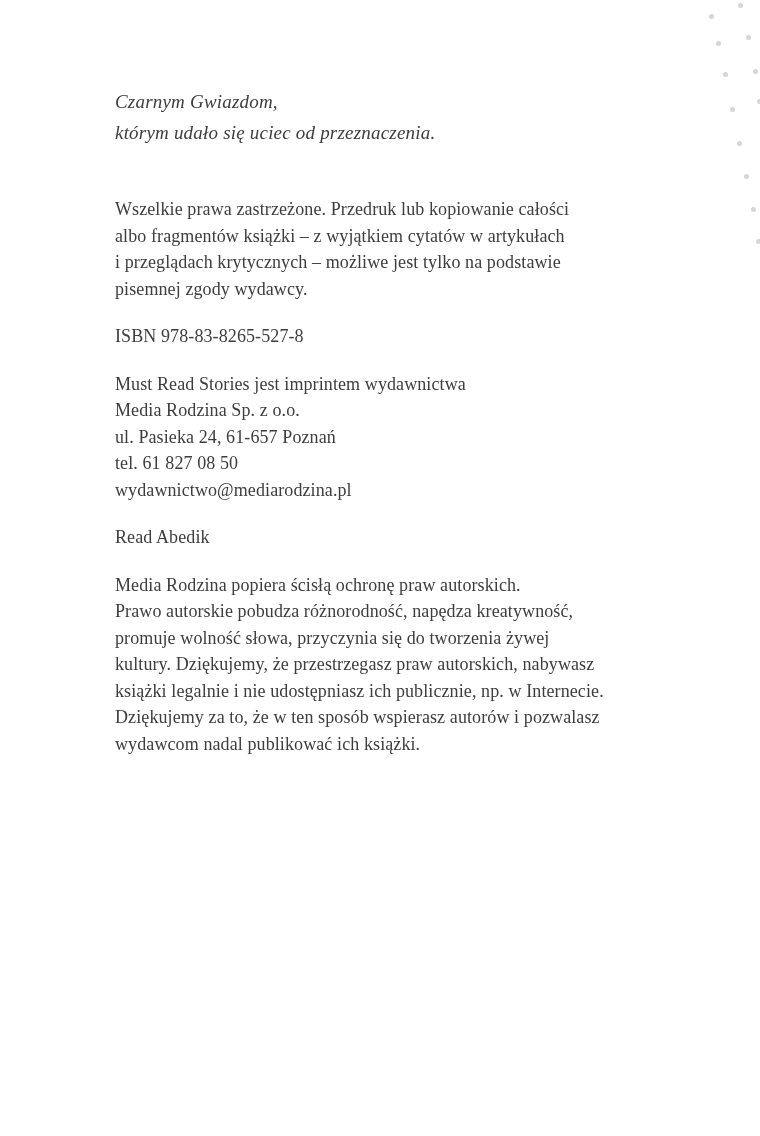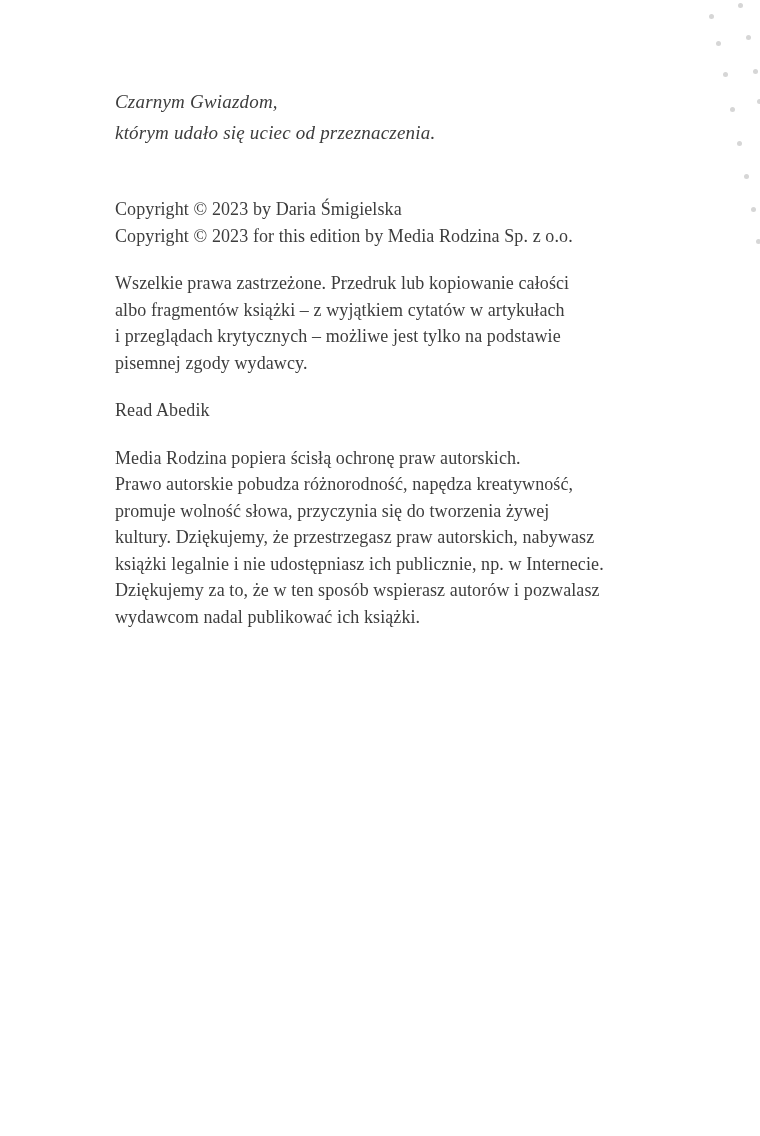--- a/index.html
+++ b/index.html
@@ -67,31 +67,35 @@
       <span class="dot" style="left: 757px; top: 99px; background: rgb(207, 207, 207);"></span>
       <span class="dot" style="left: 737px; top: 141px; background: rgb(207, 207, 207);"></span>
       <span class="dot" style="left: 744px; top: 174px; background: rgb(207, 207, 207);"></span>
       <span class="dot" style="left: 751px; top: 207px; background: rgb(207, 207, 207);"></span>
       <span class="dot" style="left: 756px; top: 239px; background: rgb(207, 207, 207);"></span>
     </div>
 
   <p class="dedication">Czarnym Gwiazdom,
 którym udało się uciec od przeznaczenia.</p>
 
-  <p class="para">Copyright © 2023 by Daria Śmigielska
-Copyright © 2023 for this edition by Media Rodzina Sp. z o.o.</p>
 
 
   <p class="para">Wszelkie prawa zastrzeżone. Przedruk lub kopiowanie całości
 albo fragmentów książki – z wyjątkiem cytatów w artykułach
 i przeglądach krytycznych – możliwe jest tylko na podstawie
 pisemnej zgody wydawcy.</p>
 
 
+  <p class="para">ISBN 978-83-8265-527-8</p>
 
+  <p class="para">Must Read Stories jest imprintem wydawnictwa
+Media Rodzina Sp. z o.o.
+ul. Pasieka 24, 61-657 Poznań
+tel. 61 827 08 50
+wydawnictwo@mediarodzina.pl</p>
 
   <p class="para">Read Abedik</p>
 
   <p class="para">Media Rodzina popiera ścisłą ochronę praw autorskich.
 Prawo autorskie pobudza różnorodność, napędza kreatywność,
 promuje wolność słowa, przyczynia się do tworzenia żywej
 kultury. Dziękujemy, że przestrzegasz praw autorskich, nabywasz
 książki legalnie i nie udostępniasz ich publicznie, np. w Internecie.
 Dziękujemy za to, że w ten sposób wspierasz autorów i pozwalasz
 wydawcom nadal publikować ich książki.</p>

